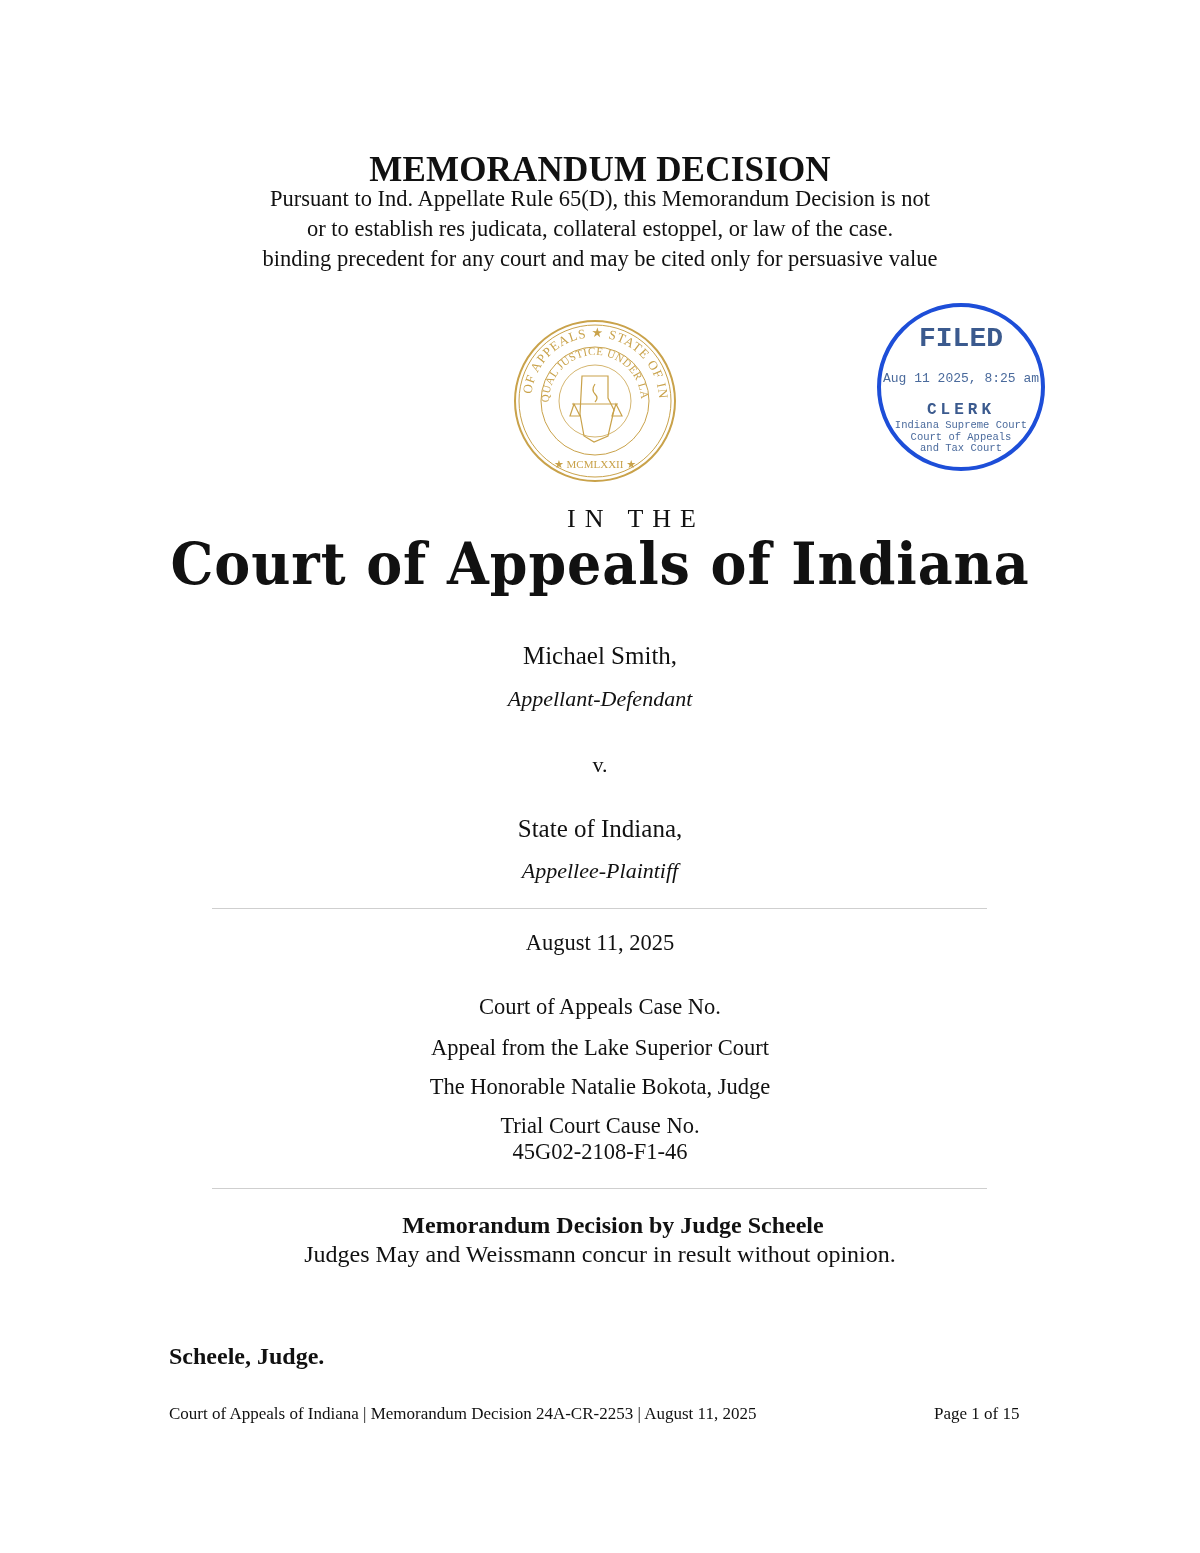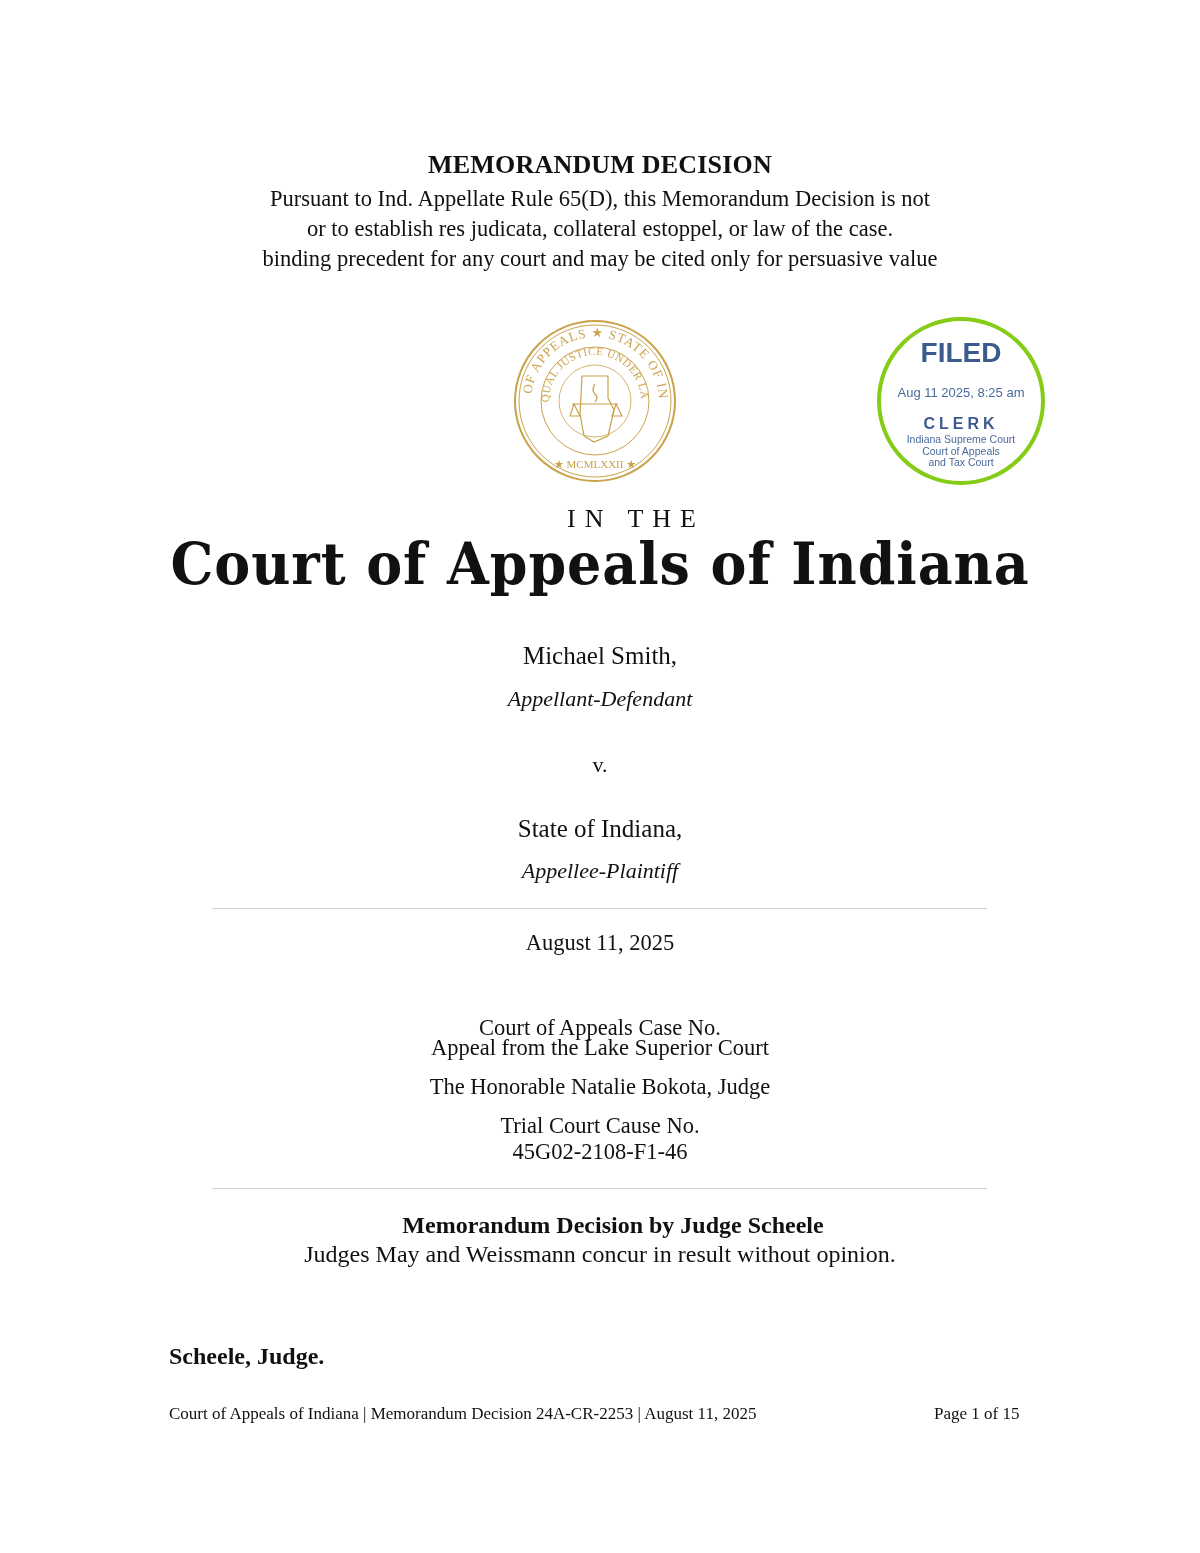--- a/index.html
+++ b/index.html
@@ -1,25 +1,25 @@
 <!DOCTYPE html>
 <html><head>
   <meta charset="utf-8">
   <style>
     html, body { margin: 0; padding: 0; background: #ffffff; }
     body { width: 1200px; height: 1553px; position: relative; overflow: hidden;
            font-family: "Liberation Serif", "DejaVu Serif", serif; color: #111; }
     .abs { position: absolute; }
     .center { left: 0; width: 1200px; text-align: center; }
-    .memo-title { top: 150px; font-size: 26px; font-weight: bold; letter-spacing: 0.2px; }
+    .memo-title { top: 150px; font-size: 35px; font-weight: bold; letter-spacing: 0.2px; }
     .memo-notice { top: 184px; font-size: 22.5px; line-height: 30px; }
     .seal { left: 512px; top: 318px; width: 166px; height: 166px; }
-    .stamp { left: 877px; top: 317px; width: 168px; height: 168px; border-radius: 50%;
-             border: 4px solid #84cc16; box-sizing: border-box; text-align: center;
-             font-family: Liberation Sans, sans-serif; color: #3d5f96; }
+    .stamp { left: 877px; top: 303px; width: 168px; height: 168px; border-radius: 50%;
+             border: 4px solid #1d4ed8; box-sizing: border-box; text-align: center;
+             font-family: Liberation Mono, monospace; color: #3d5f96; }
     .stamp .filed { position: absolute; left: 0; width: 100%; top: 16px; font-size: 28px; font-weight: bold; color: #3b5a8e; }
     .stamp .when { position: absolute; left: 0; width: 100%; top: 64px; font-size: 13px; color: #4a6a9c; }
     .stamp .clerk { position: absolute; left: 0; width: 100%; top: 94px; font-size: 16px; font-weight: bold; letter-spacing: 4px; color: #3b5a8e; }
     .stamp .org { position: absolute; left: 0; width: 100%; top: 113px; font-size: 10.5px; line-height: 11.5px; color: #4a6a9c; }
     .in-the { top: 504px; font-size: 26px; letter-spacing: 9px; margin-left: 36px; }
     .court-title { top: 530px; font-size: 58px; font-weight: bold; font-family: "DejaVu Serif", "Liberation Serif", serif; letter-spacing: 1px; transform: scaleX(0.93); }
     .party { font-size: 25px; }
     .role { font-size: 22px; font-style: italic; }
     .rule { left: 212px; width: 775px; height: 1px; background: #cfcfcf; }
     .meta { font-size: 22.5px; line-height: 26px; }
@@ -79,21 +79,21 @@
 
 <div class="abs center party" style="top:642px">Michael Smith,</div>
 <div class="abs center role" style="top:686px">Appellant-Defendant</div>
 <div class="abs center party" style="top:752px; font-size:22px">v.</div>
 <div class="abs center party" style="top:815px">State of Indiana,</div>
 <div class="abs center role" style="top:858px">Appellee-Plaintiff</div>
 
 <div class="abs rule" style="top:908px"></div>
 
 <div class="abs center meta" style="top:930px">August 11, 2025</div>
-<div class="abs center meta" style="top:1015px">
+<div class="abs center meta" style="top:994px">
   <div>Court of Appeals Case No.</div>
 </div>
 <div class="abs center meta" style="top:1035px">Appeal from the Lake Superior Court</div>
 <div class="abs center meta" style="top:1074px">The Honorable Natalie Bokota, Judge</div>
 <div class="abs center meta" style="top:1113px">
   <div>Trial Court Cause No.</div>
   <div>45G02-2108-F1-46</div>
 </div>
 
 <div class="abs rule" style="top:1188px"></div>

